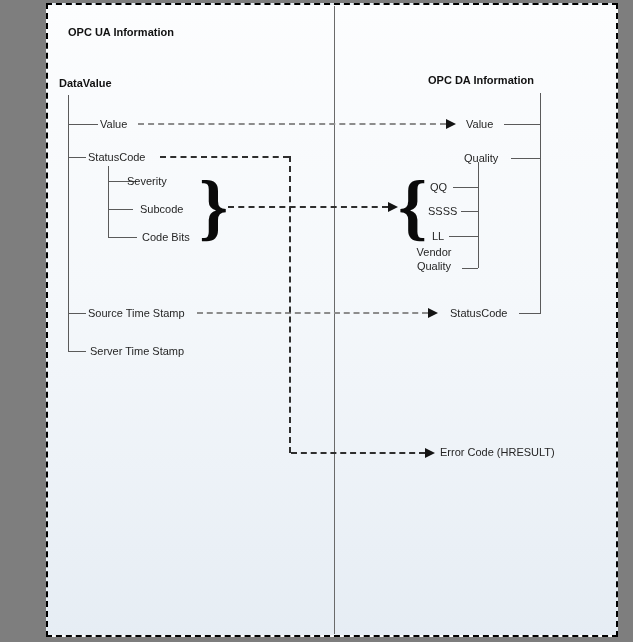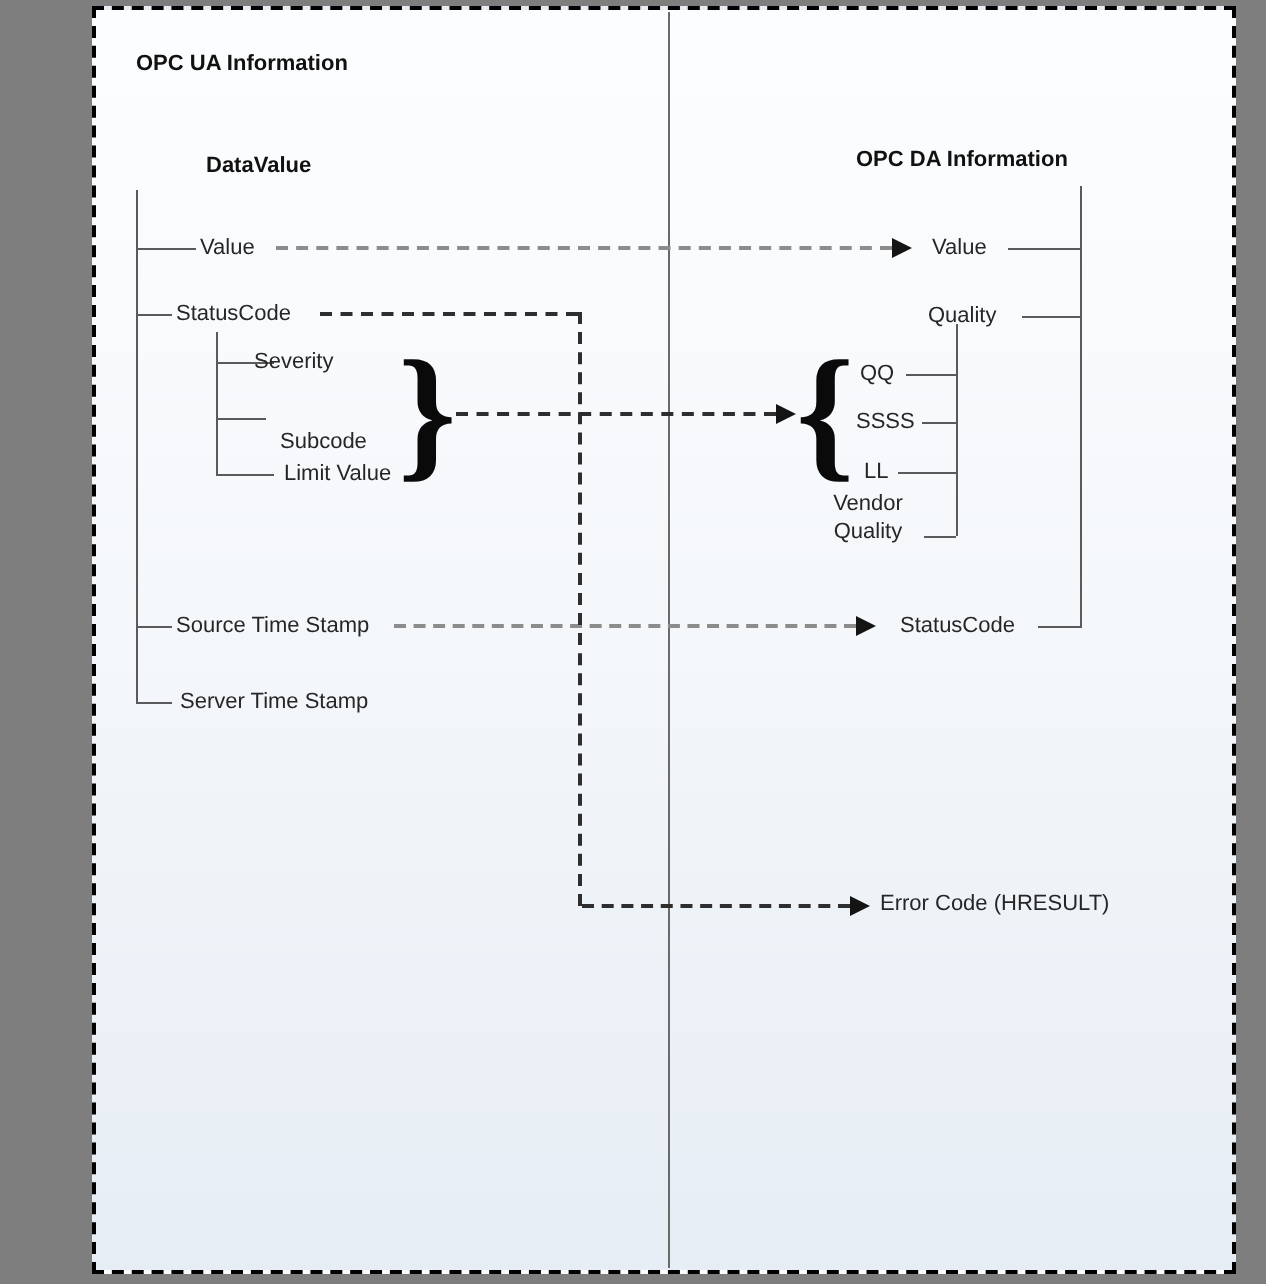--- a/index.html
+++ b/index.html
@@ -43,37 +43,37 @@
 <body>
 
 <div id="stage">
 
   <div id="canvas"></div>
 
   <div class="ln" style="left:334px;top:6px;width:1px;height:628px;background:#6a6a6a;"></div>
 
   <div class="txt bold" style="left:68px;top:25px;">OPC UA Information</div>
   <div class="txt bold" style="left:428px;top:25px;margin-top:48px;">OPC DA Information</div>
-  <div class="txt bold" style="left:59px;top:76px;margin-left:44px;">DataValue</div>
+  <div class="txt bold" style="left:59px;top:76px;">DataValue</div>
 
   <div class="ln" style="left:68px;top:95px;width:1px;height:256px;"></div>
   <div class="ln" style="left:68px;top:124px;width:30px;height:1px;"></div>
   <div class="ln" style="left:68px;top:157px;width:18px;height:1px;"></div>
   <div class="ln" style="left:68px;top:313px;width:18px;height:1px;"></div>
   <div class="ln" style="left:68px;top:351px;width:18px;height:1px;"></div>
   <div class="ln" style="left:108px;top:166px;width:1px;height:72px;"></div>
   <div class="ln" style="left:108px;top:181px;width:29px;height:1px;"></div>
   <div class="ln" style="left:108px;top:209px;width:25px;height:1px;"></div>
   <div class="ln" style="left:108px;top:237px;width:29px;height:1px;"></div>
 
   <div class="txt" style="left:100px;top:117px;">Value</div>
   <div class="txt" style="left:88px;top:150px;">StatusCode</div>
   <div class="txt" style="left:127px;top:174px;">Severity</div>
-  <div class="txt" style="left:140px;top:214px;text-align:center;">Subcode</div>
-  <div class="txt" style="left:142px;top:230px;">Limit Value</div>
+  <div class="txt" style="left:140px;top:202px;text-align:center;">Subcode</div>
+  <div class="txt" style="left:142px;top:230px;">Code Bits</div>
   <div class="txt" style="left:88px;top:306px;">Source Time Stamp</div>
   <div class="txt" style="left:90px;top:344px;">Server Time Stamp</div>
 
   <div class="brace" style="left:199px;top:168px;">}</div>
 
   <div class="ln" style="left:540px;top:93px;width:1px;height:221px;"></div>
   <div class="ln" style="left:504px;top:124px;width:36px;height:1px;"></div>
   <div class="ln" style="left:511px;top:158px;width:29px;height:1px;"></div>
   <div class="ln" style="left:519px;top:313px;width:21px;height:1px;"></div>
   <div class="ln" style="left:478px;top:162px;width:1px;height:106px;"></div>

